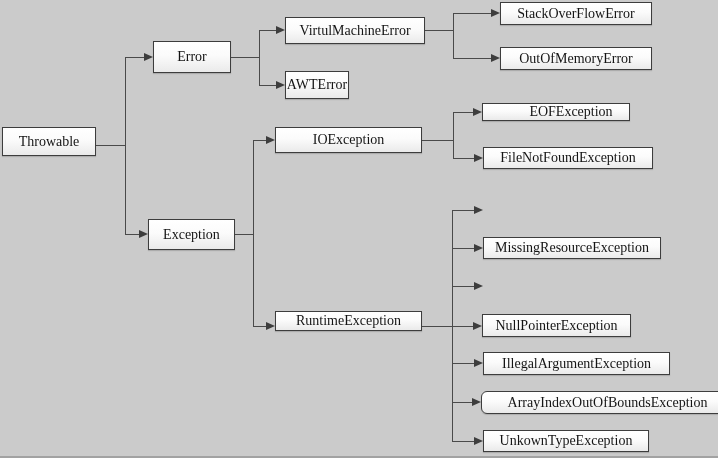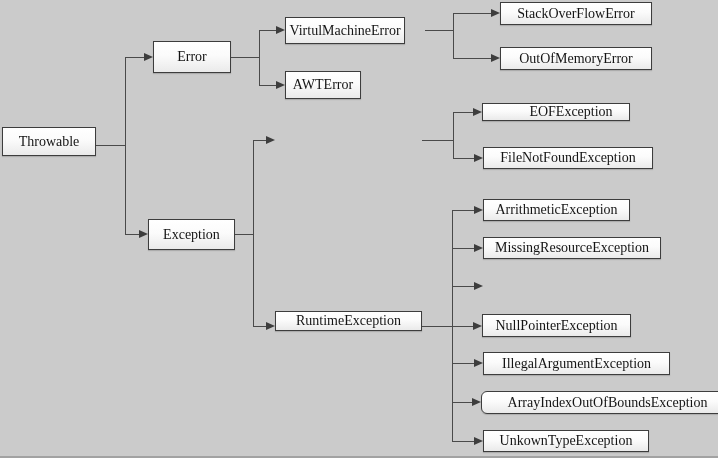--- a/index.html
+++ b/index.html
@@ -94,46 +94,46 @@
   <div class="ar" style="left:472px;top:398px;"></div>
   <div class="hl" style="left:452px;top:441px;width:22px;"></div>
   <div class="ar" style="left:474px;top:437px;"></div>
 
   <div class="node" style="left:2px;top:127px;width:94px;height:29px;">
     <span>Throwable</span>
   </div>
   <div class="node" style="left:153px;top:41px;width:78px;height:32px;">
     <span>Error</span>
   </div>
-  <div class="node" style="left:285px;top:17px;width:120px;height:27px;">
+  <div class="node" style="left:285px;top:17px;width:140px;height:27px;">
     <span>VirtulMachineError</span>
   </div>
-  <div class="node" style="left:285px;top:71px;width:76px;height:28px;">
+  <div class="node" style="left:285px;top:71px;width:64px;height:28px;">
     <span>AWTError</span>
   </div>
   <div class="node" style="left:500px;top:2px;width:152px;height:23px;">
     <span>StackOverFlowError</span>
   </div>
   <div class="node" style="left:500px;top:47px;width:152px;height:23px;">
     <span>OutOfMemoryError</span>
+  </div>
+  <div class="node" style="left:275px;top:127px;width:147px;height:26px;">
+    <span>IOException</span>
   </div>
   <div class="node" style="left:482px;top:103px;width:148px;height:18px;padding-left:30px;">
     <span>EOFException</span>
   </div>
   <div class="node" style="left:483px;top:147px;width:170px;height:22px;">
     <span>FileNotFoundException</span>
   </div>
   <div class="node" style="left:148px;top:219px;width:87px;height:31px;">
     <span>Exception</span>
   </div>
   <div class="node" style="left:275px;top:311px;width:147px;height:20px;">
     <span>RuntimeException</span>
-  </div>
-  <div class="node" style="left:483px;top:199px;width:147px;height:22px;">
-    <span>ArrithmeticException</span>
   </div>
   <div class="node" style="left:483px;top:237px;width:178px;height:22px;">
     <span>MissingResourceException</span>
   </div>
   <div class="node" style="left:482px;top:314px;width:149px;height:23px;">
     <span>NullPointerException</span>
   </div>
   <div class="node" style="left:483px;top:352px;width:187px;height:23px;">
     <span>IllegalArgumentException</span>
   </div>

